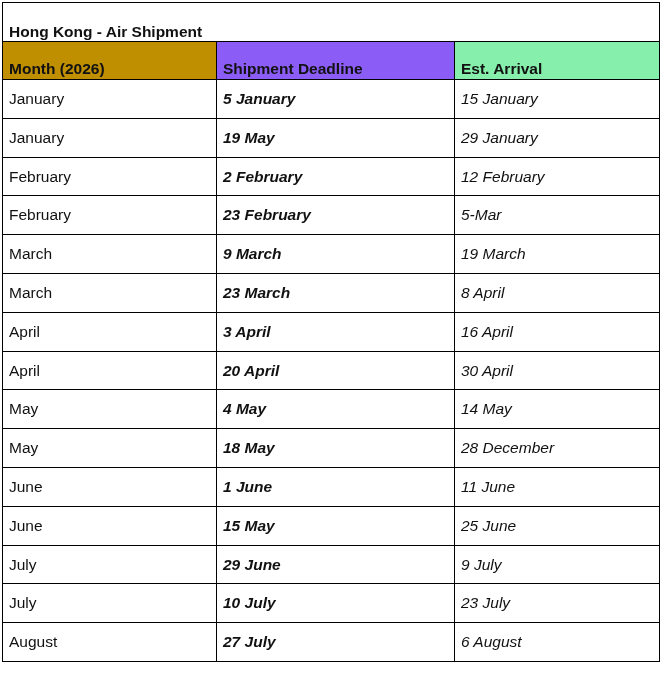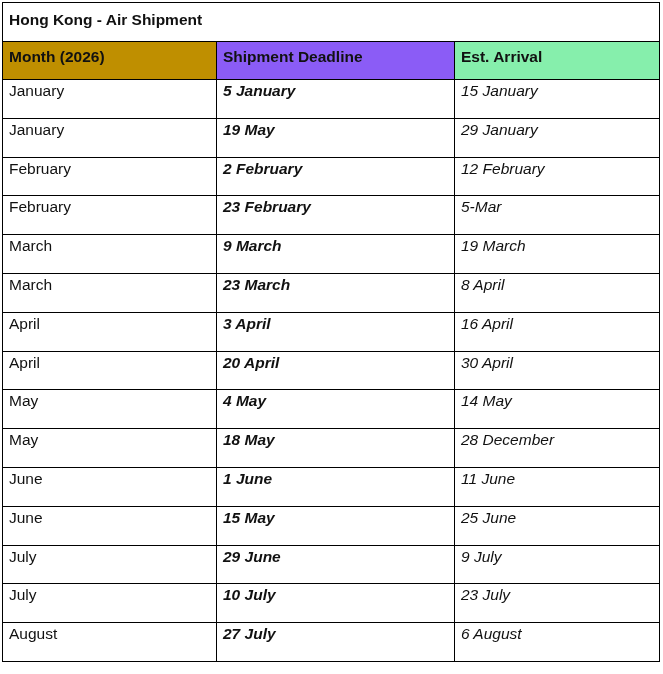--- a/index.html
+++ b/index.html
@@ -15,33 +15,33 @@
       padding: 0 6px;
       vertical-align: top;
       font-size: 15.5px;
       text-align: left;
       overflow: hidden;
       white-space: nowrap;
     }
     .title-row td {
       height: 39px;
       font-weight: bold;
-      padding-top: 8px;
+      padding-top: 20px;
       box-sizing: border-box;
     }
     .head-row th {
       height: 38px;
       background: #BF8F00;
       font-weight: bold;
-      padding-top: 6px;
+      padding-top: 18px;
       box-sizing: border-box;
     }
     .data-row td {
       height: 38.8px;
-      padding-top: 2px;
+      padding-top: 10px;
       box-sizing: border-box;
     }
     .c-month { font-style: normal; }
     .c-deadline { font-weight: bold; font-style: italic; }
     .c-arrival { font-style: italic; }
   </style>
 </head>
 <body>
 
 <table class="tbl">

